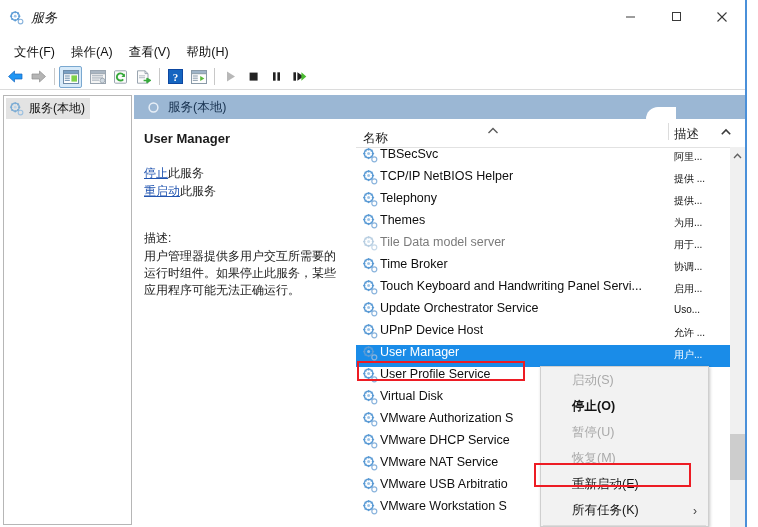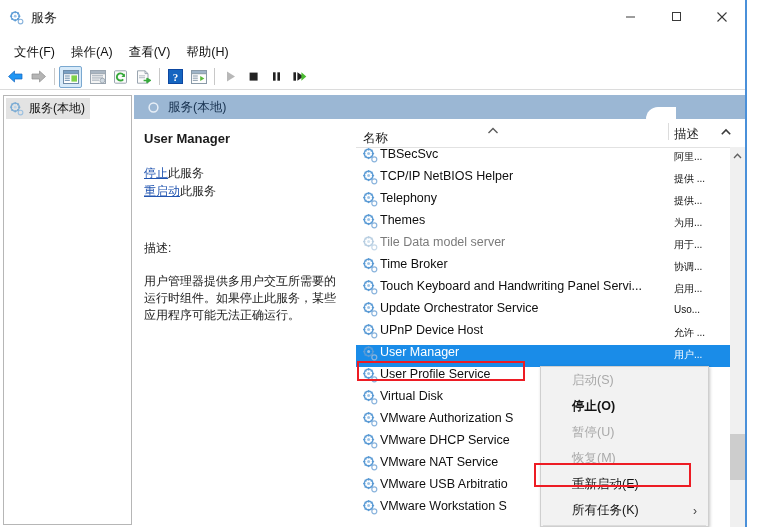--- a/index.html
+++ b/index.html
@@ -14,21 +14,21 @@
 
   
   .edge-strip{position:absolute;left:745px;top:0;width:13px;height:527px;background:#ffffff;}
   .edge-line{position:absolute;left:745px;top:0;width:2px;height:527px;background:#4a90d9;}
 
   
   .window{position:absolute;left:0;top:0;width:745px;height:527px;background:#ffffff;overflow:hidden;}
 
   
   .titlebar{position:absolute;left:0;top:0;width:745px;height:40px;background:#ffffff;}
-  .title-left{position:absolute;left:9px;top:10px;display:flex;align-items:center;gap:7px;}
+  .title-left{position:absolute;left:9px;top:10px;display:flex;align-items:center;gap:7px;font-style:italic;}
   .svc-icon{width:15px;height:15px;display:block;}
   .title-text{font-size:13px;color:#1b1b1b;line-height:15px;white-space:nowrap;}
   .win-btns{position:absolute;right:0;top:0;display:flex;height:33px;}
   .win-btn{width:46px;height:33px;display:flex;align-items:center;justify-content:center;}
   .win-btn svg{display:block;}
 
   
   .menubar{position:absolute;left:0;top:40px;width:745px;height:23px;background:#ffffff;display:flex;align-items:center;padding-left:7px;box-sizing:border-box;}
   .menu-item{font-size:12.5px;color:#111;padding:2px 9px 2px 7px;white-space:nowrap;line-height:16px;}
 
@@ -49,24 +49,24 @@
 
   
   .pane-head{position:absolute;left:0;top:0;width:611px;height:24px;background:#9bb7d4;}
   .pane-head .ring{position:absolute;left:13px;top:6px;}
   .pane-head .ht{position:absolute;left:34px;top:4px;font-size:12.5px;color:#17314f;white-space:nowrap;}
   .pane-head-round{position:absolute;left:512px;top:12px;width:30px;height:14px;background:#ffffff;border-top-left-radius:12px;}
 
   
   .detail{position:absolute;left:0;top:24px;width:222px;height:408px;background:#ffffff;padding:12px 10px 0 10px;box-sizing:border-box;}
   .detail h2{margin:0 0 18px 0;font-size:13px;font-weight:bold;color:#1b1b1b;}
-  .links{margin-bottom:40px;}
+  .links{margin-bottom:30px;}
   .link-row{font-size:12px;color:#1b1b1b;line-height:18px;white-space:nowrap;}
   .link-row a{color:#2255b0;text-decoration:underline;cursor:pointer;}
-  .desc-label{font-size:12px;color:#1b1b1b;margin-bottom:16px;}
+  .desc-label{font-size:12px;color:#1b1b1b;margin-bottom:1px;}
   .desc-body{font-size:12px;color:#1b1b1b;line-height:17px;width:196px;}
 
   
   .list{position:absolute;left:222px;top:24px;width:389px;height:408px;background:#ffffff;overflow:hidden;}
   .list-head{position:absolute;left:0;top:0;width:389px;height:28px;background:#ffffff;border-bottom:1px solid #e2e2e2;}
   .col-name{position:absolute;left:7px;top:11px;font-size:12.5px;color:#1b1b1b;}
   .col-sort{position:absolute;left:131px;top:5px;}
   .col-desc{position:absolute;left:318px;top:7px;font-size:12.5px;color:#1b1b1b;}
   .head-div{position:absolute;left:312px;top:4px;width:1px;height:17px;background:#dcdcdc;}
   .head-scroll-arrow{position:absolute;left:364px;top:6px;}

